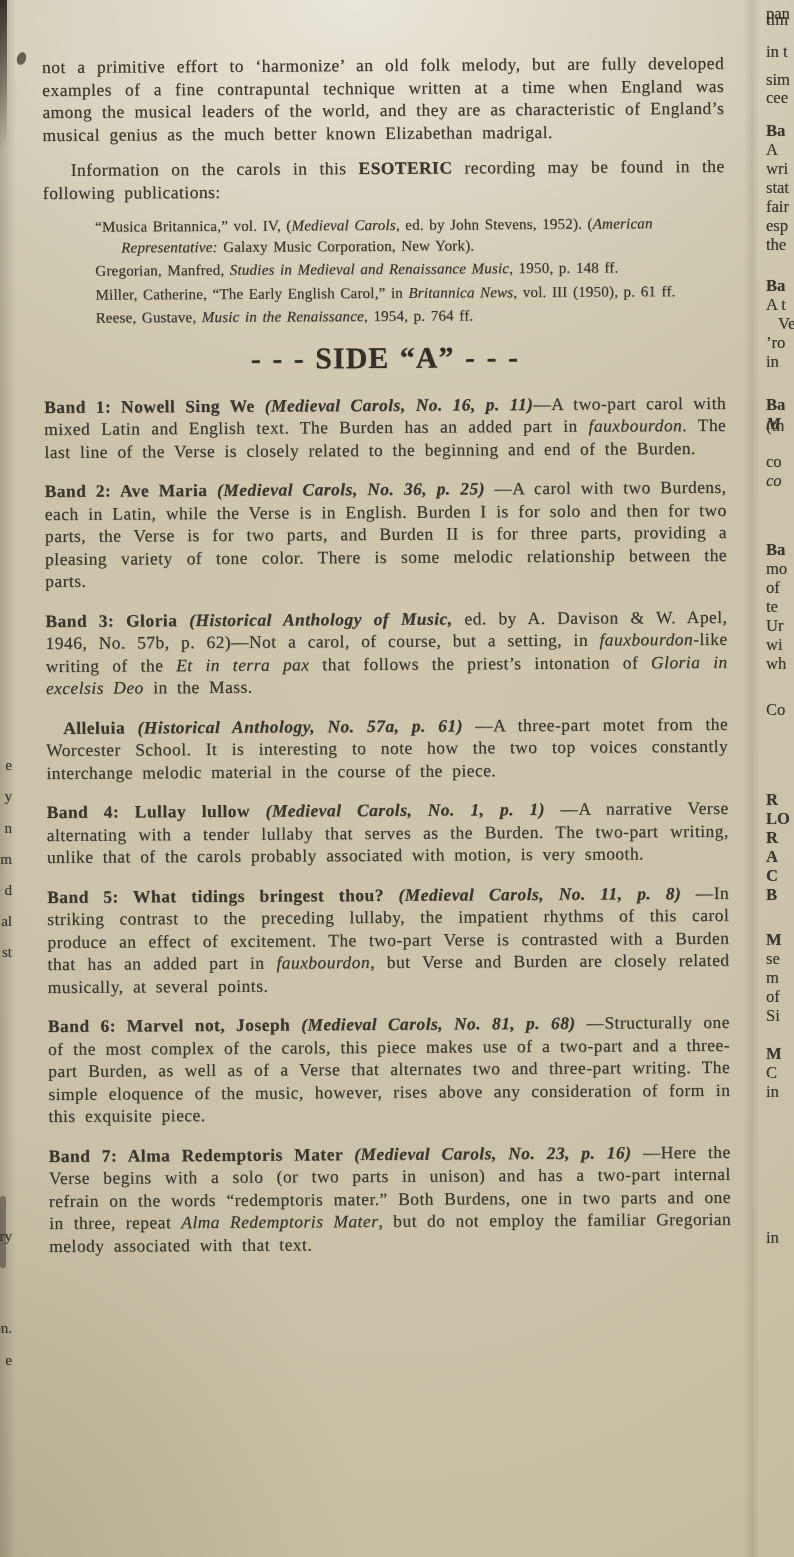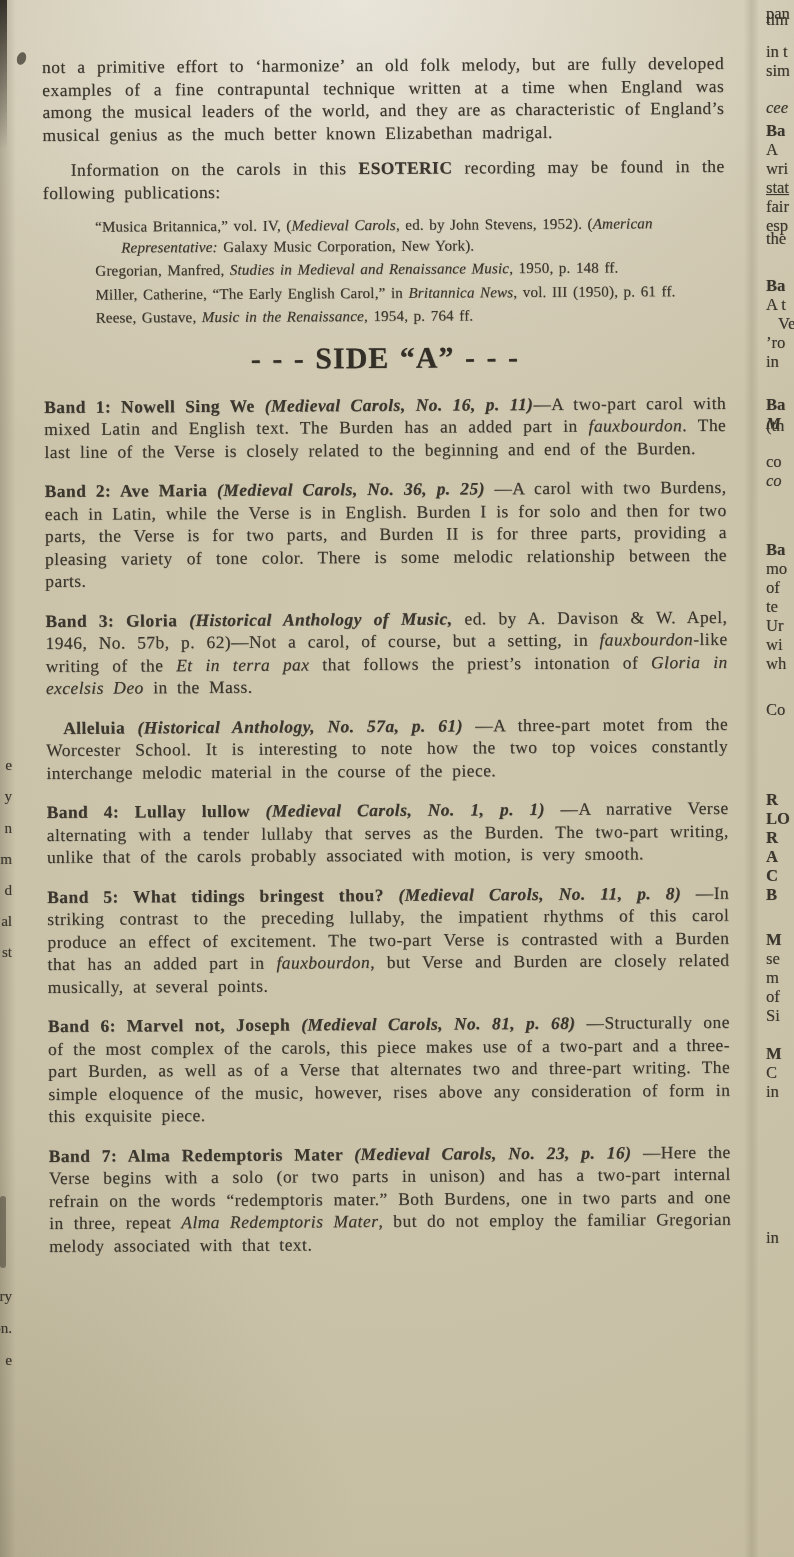--- a/index.html
+++ b/index.html
@@ -112,29 +112,29 @@
       <p class="band"><span class="bd">Band 4: Lullay lullow </span><span class="bd it">(Medieval Carols, No. 1, p. 1)</span><span> —A narrative Verse alternating with a tender lullaby that serves as the Burden.  The two-part writing, unlike that of the carols probably associated with motion, is very smooth.</span></p>
       <p class="band"><span class="bd">Band 5: What tidings bringest thou? </span><span class="bd it">(Medieval Carols, No. 11, p. 8)</span><span> —In striking contrast to the preceding lullaby, the impatient rhythms of this carol produce an effect of excitement.  The two-part Verse is contrasted with a Burden that has an added part in </span><span class="it">fauxbourdon</span><span>, but Verse and Burden are closely related musically, at several points.</span></p>
       <p class="band"><span class="bd">Band 6: Marvel not, Joseph </span><span class="bd it">(Medieval Carols, No. 81, p. 68)</span><span> —Structurally one of the most complex of the carols, this piece makes use of a two-part and a three-part Burden, as well as of a Verse that alternates two and three-part writing.  The simple eloquence of the music, however, rises above any consideration of form in this exquisite piece.</span></p>
       <p class="band"><span class="bd">Band 7: Alma Redemptoris Mater </span><span class="bd it">(Medieval Carols, No. 23, p. 16)</span><span> —Here the Verse begins with a solo (or two parts in unison) and has a two-part internal refrain on the words “redemptoris mater.”  Both Burdens, one in two parts and one in three, repeat </span><span class="it">Alma Redemptoris Mater</span><span>, but do not employ the familiar Gregorian melody associated with that text.</span></p>
     </div>
 
   <div class="right-frags" id="right-frags">
       <span style="top: 4px;">pan</span>
       <span style="top: 10px;">tim</span>
       <span style="top: 42px;">in t</span>
-      <span style="top: 61px;">sim</span>
-      <span style="top: 98px; font-style: italic;">cee</span>
+      <span style="top: 70px;">sim</span>
+      <span style="top: 88px;">cee</span>
       <span class="bd" style="top: 121px;">Ba</span>
       <span style="top: 140px;">A</span>
       <span style="top: 159px;">wri</span>
-      <span style="top: 178px; text-decoration: underline;">stat</span>
+      <span style="top: 178px;">stat</span>
       <span style="top: 197px;">fair</span>
       <span style="top: 216px;">esp</span>
-      <span style="top: 229px;">the</span>
+      <span style="top: 235px;">the</span>
       <span class="bd" style="top: 276px;">Ba</span>
       <span style="top: 295px;">A t</span>
       <span style="top: 314px; margin-left: 12px;">Ve</span>
       <span style="top: 333px;">’ro</span>
       <span style="top: 352px;">in</span>
       <span class="bd" style="top: 395px;">Ba</span>
       <span class="bd it" style="top: 414px;">M</span>
       <span style="top: 416px;">(th</span>
       <span style="top: 452px;">co</span>
       <span class="it" style="top: 471px;">co</span>
@@ -163,17 +163,17 @@
       <span style="top: 1228px;">in</span>
     </div>
   <div class="left-frags" id="left-frags">
       <span style="top: 757px;">e</span>
       <span style="top: 788px;">y</span>
       <span style="top: 820px;">n</span>
       <span style="top: 851px;">m</span>
       <span style="top: 882px;">d</span>
       <span style="top: 913px; margin-left: 8px;">al</span>
       <span style="top: 944px; margin-left: 24px;">st</span>
-      <span style="top: 1288px; margin-left: 40px;">ry</span>
+      <span style="top: 1228px; margin-left: 40px;">ry</span>
       <span style="top: 1320px;">on.</span>
       <span style="top: 1352px;">e</span>
     </div>
 </div>
 
 </body></html>

